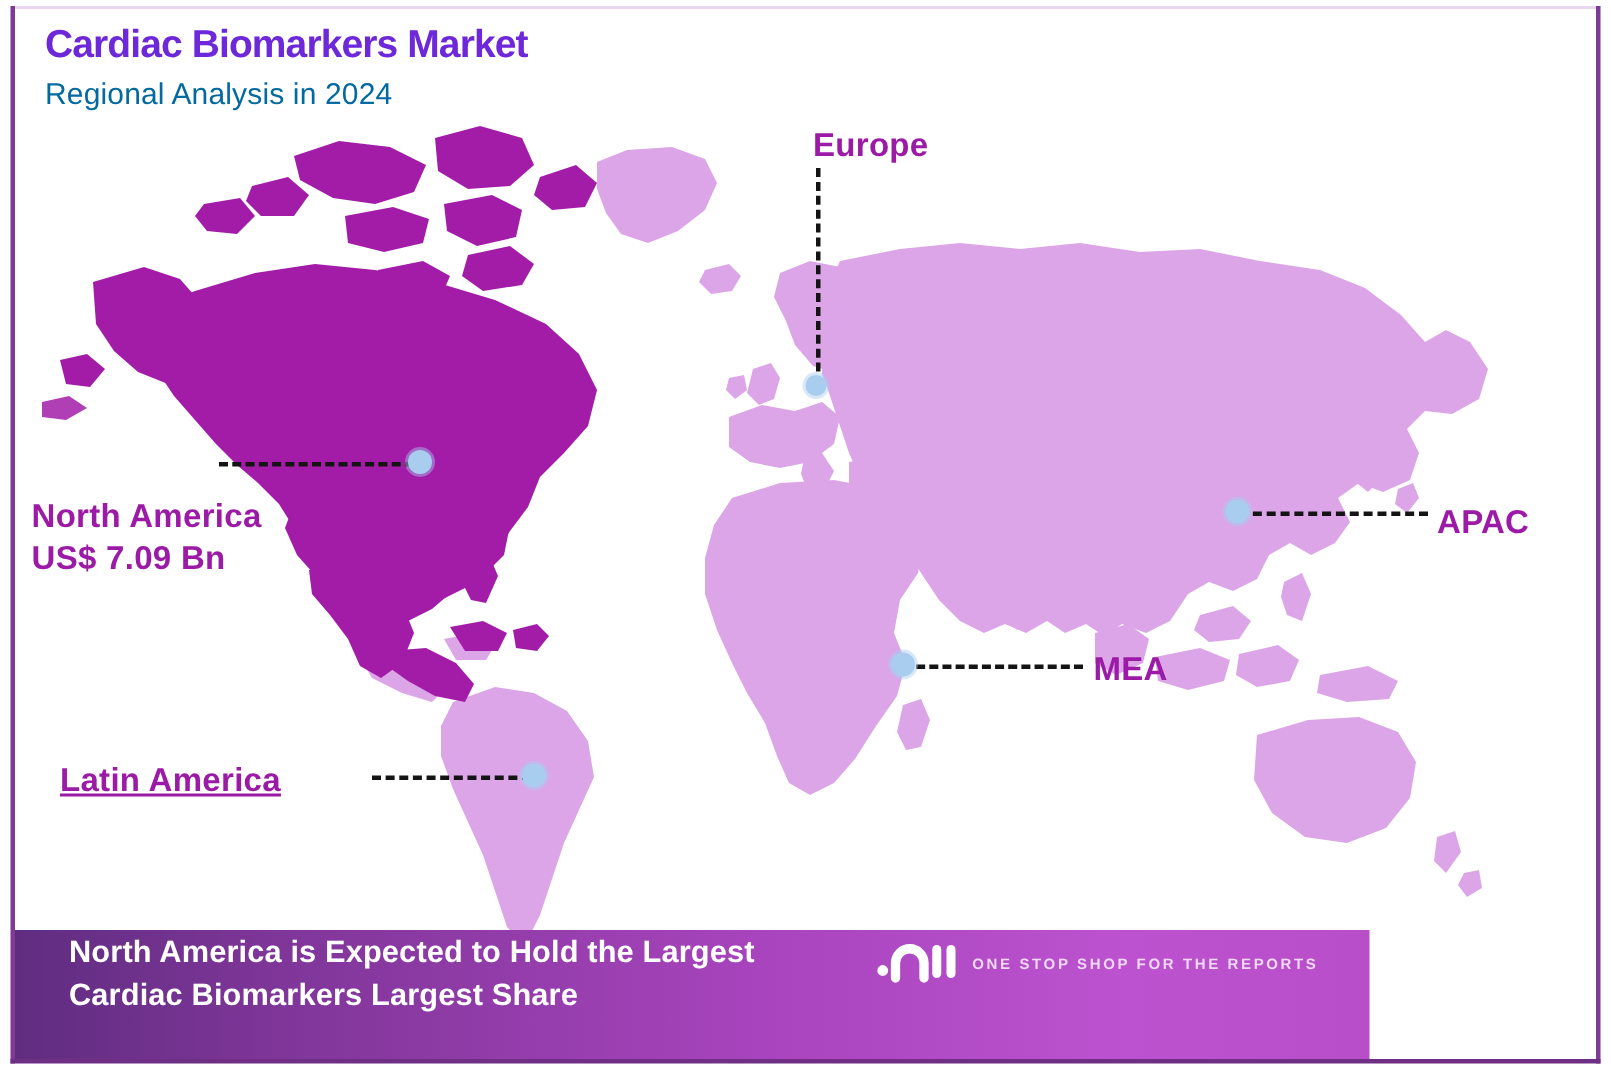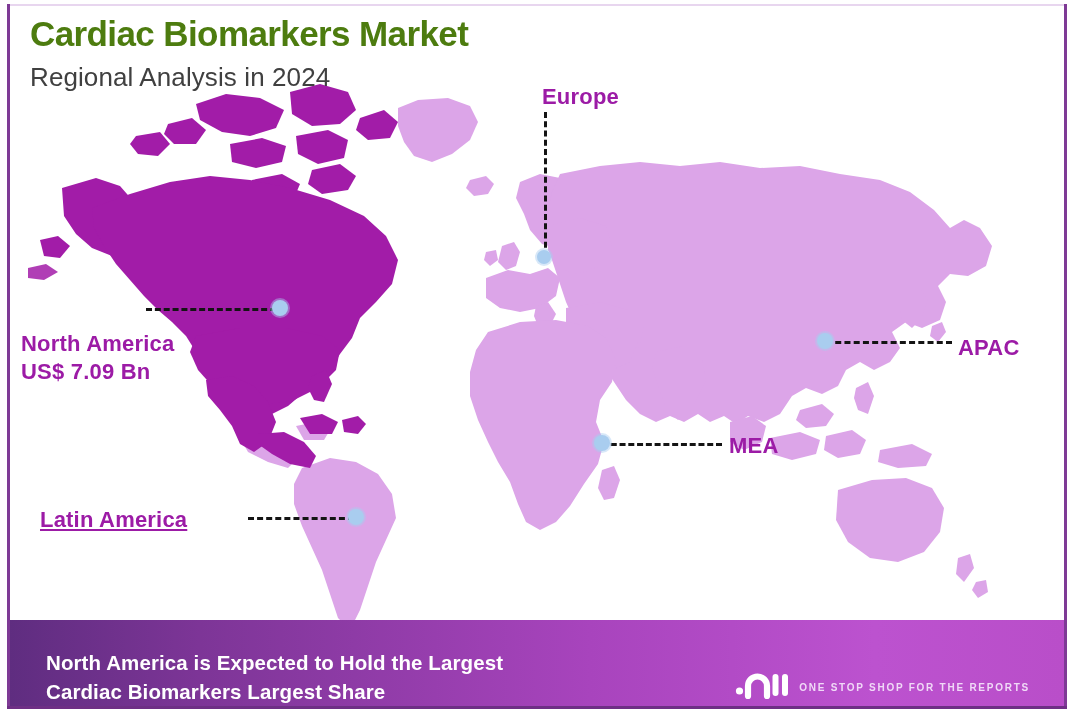--- a/index.html
+++ b/index.html
@@ -30,27 +30,27 @@
   .frame-bottom{
     position:absolute; left:7px; bottom:4px; height:3px; right:7px;
     background:#6e2f85;
   }
 
   
   .header{
     position:absolute; left:30px; top:16px; z-index:6;
   }
   .title{
-    font-size:35px; font-weight:bold; color:#4d7c0f;
+    font-size:26px; font-weight:bold; color:#6d28d9;
     letter-spacing:-0.6px; line-height:1.05;
     white-space:nowrap;
   }
   .subtitle{
     margin-top:9px;
-    font-size:26px; font-weight:400; color:#404040;
+    font-size:20px; font-weight:400; color:#0369a1;
     letter-spacing:0.1px; white-space:nowrap;
   }
 
   
   .map-wrap{
     position:absolute; left:0; top:70px; width:1074px; height:550px;
     z-index:1;
   }
   .map-wrap svg{ display:block; width:100%; height:100%; }
 
@@ -93,24 +93,24 @@
     box-shadow:0 0 0 2px rgba(169,205,239,.45);
   }
   .dot-na    { left:272px; top:300px; }
   .dot-latam { left:348px; top:509px; }
   .dot-apac  { left:817px; top:333px; }
   .dot-mea   { left:594px; top:435px; }
   .dot-europe{ left:537px; top:250px; width:14px; height:14px; }
 
   
   .footer{
-    position:absolute; left:10px; bottom:7px; width:1054px; height:86px;
+    position:absolute; left:10px; bottom:7px; width:903px; height:86px;
     background:linear-gradient(90deg,#5f2d80 0%,#7d3597 18%,#a844bd 55%,#bc52cf 82%,#b94ec9 100%);
     z-index:8;
-    display:flex; align-items:flex-end; justify-content:space-between;
+    display:flex; align-items:flex-start; justify-content:space-between;
   }
   .footer-text{
     color:#ffffff; font-size:20.5px; font-weight:bold;
     line-height:1.42; letter-spacing:0.1px;
     padding-left:36px; white-space:nowrap;
   }
   .footer-text span{ display:block; }
 
   .logo{
     display:flex; align-items:center; gap:10px;

